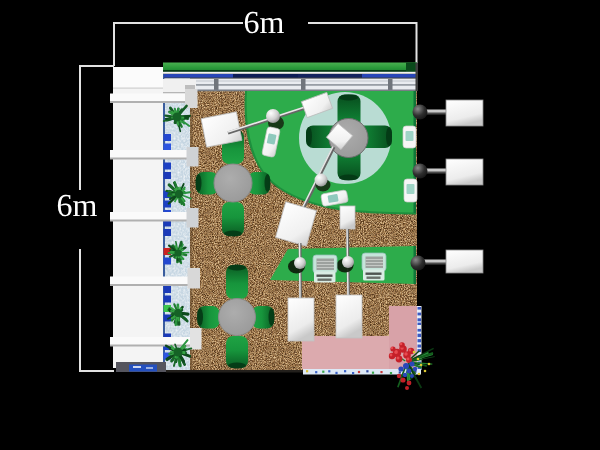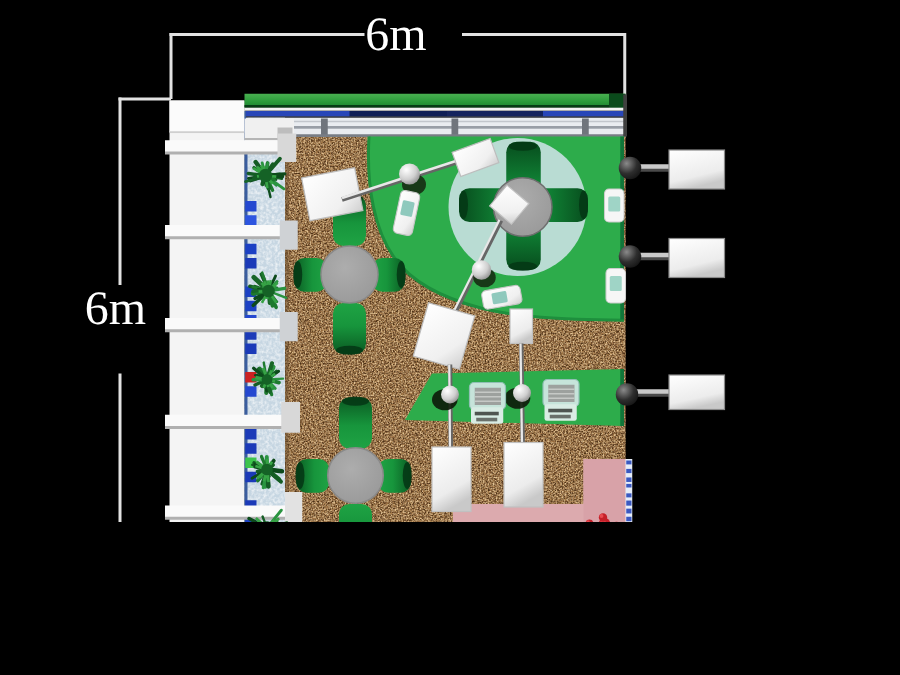--- a/index.html
+++ b/index.html
@@ -1,16 +1,16 @@
 <!DOCTYPE html>
 <html><head>
 <meta charset="utf-8">
 <style>
 html,body{margin:0;padding:0;background:#000;}
-#stage{position:relative;width:600px;height:348px;background:#4d7c0f;overflow:hidden;
+#stage{position:relative;width:600px;height:450px;background:#4d7c0f;overflow:hidden;
 font-family:"Liberation Serif",serif;}
 svg{display:block;}
 text{-webkit-font-smoothing:antialiased;text-rendering:geometricPrecision;}
 </style>
 </head>
 <body>
 <div id="stage">
 <svg width="600" height="450" viewBox="0 0 600 450">
 <defs>
 <filter id="speck" x="-5%" y="-5%" width="110%" height="110%">

